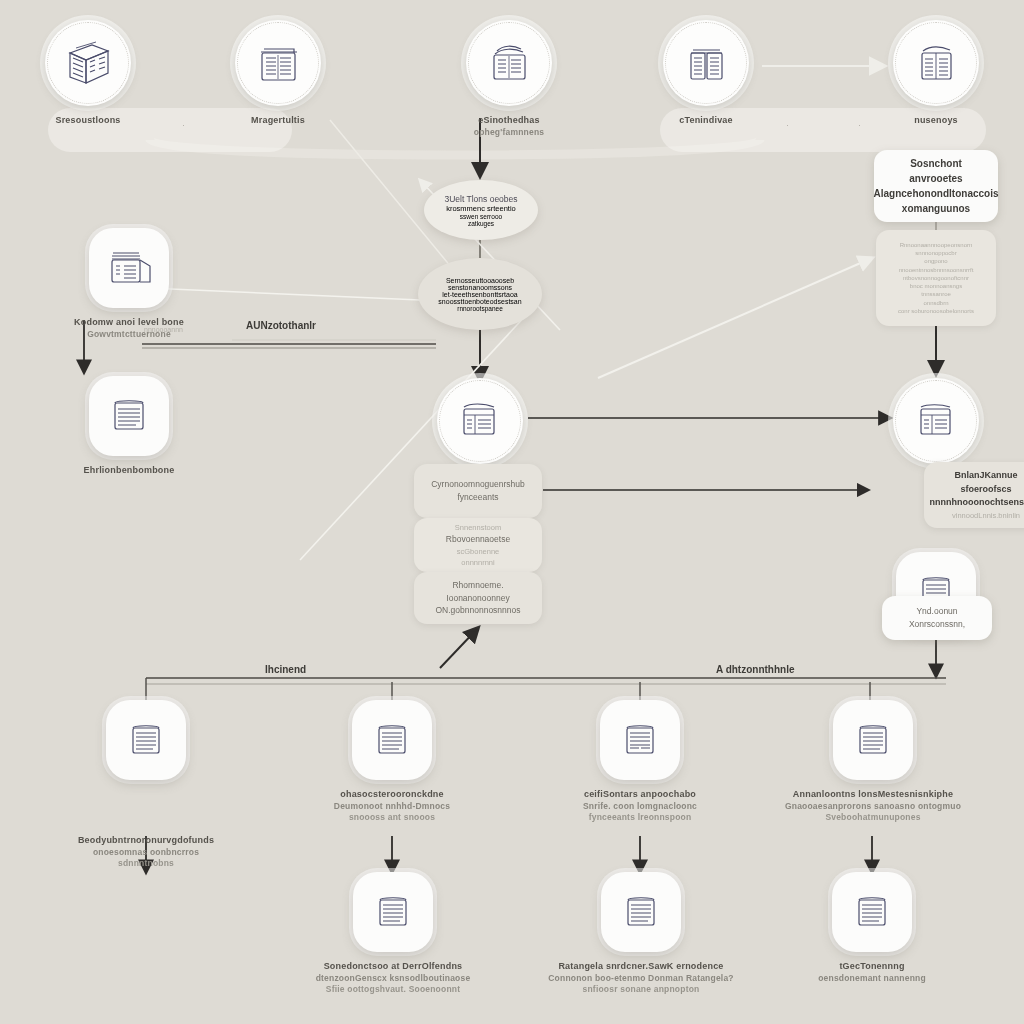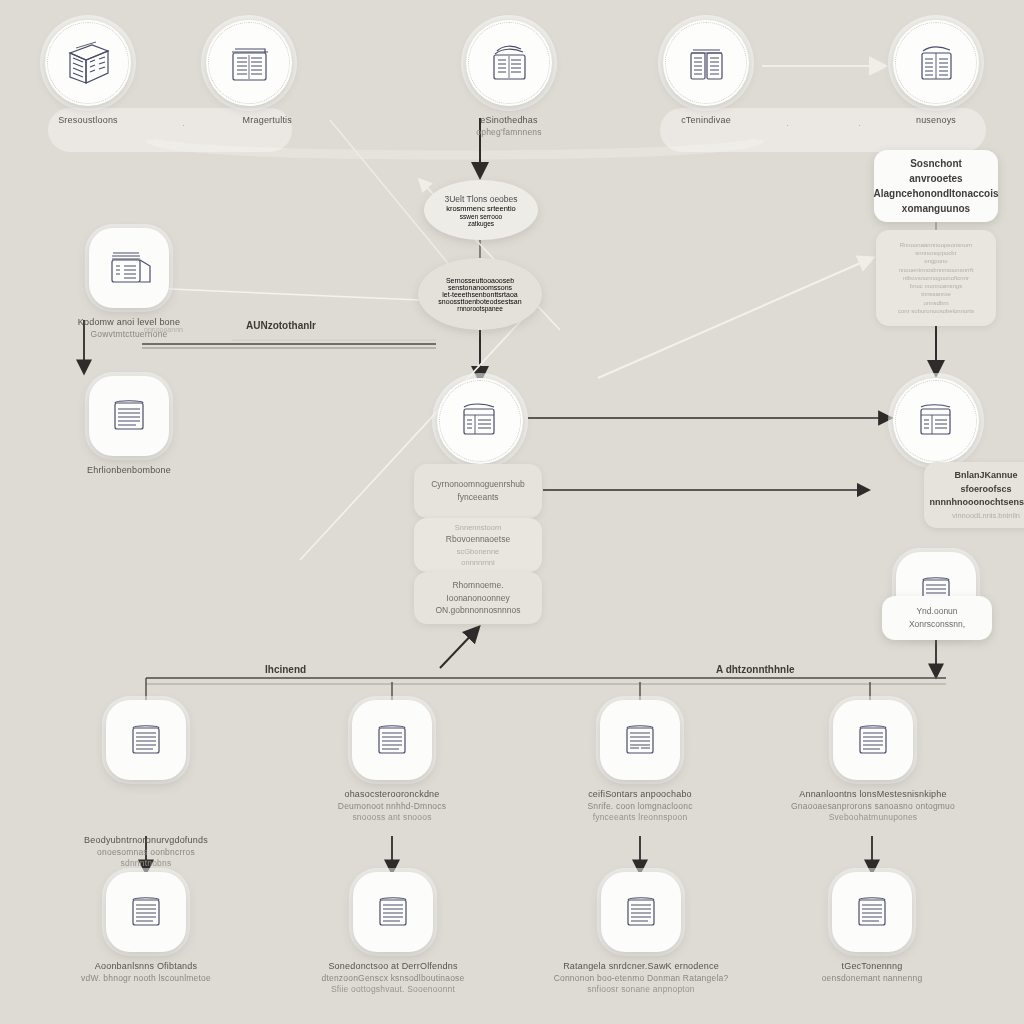--- a/index.html
+++ b/index.html
@@ -39,20 +39,21 @@
     box-shadow:0 3px 9px rgba(130,125,115,.22);
     display:flex;flex-direction:column;align-items:center;justify-content:center;
     text-align:center;padding:10px 14px;box-sizing:border-box;
   }
 
   .cap{
     margin-top:9px;text-align:center;line-height:1.32;
     color:#7b7870;font-size:8.5px;letter-spacing:.2px;
     filter:blur(.35px);
     max-width:190px;
+    font-weight:bold;
   }
   .cap .t1{color:#55524c;font-size:9px;display:block;}
   .cap .t2{color:#8a877f;display:block;}
   .cap .t3{color:#97948c;display:block;}
 
   
   .card{
     position:absolute;border-radius:13px;box-sizing:border-box;
     display:flex;flex-direction:column;align-items:center;justify-content:center;
     text-align:center;padding:9px 12px;line-height:1.5;
@@ -159,21 +160,21 @@
         </g>
       </svg>
     </div>
     <div class="cap">
       <span class="t1">Sresoustloons</span>
     </div>
   </div>
 
   <span class="dot-sep" style="left:182px;top:120px;">·</span>
 
-  <div class="node" style="left:200px;top:20px;width:92px;align-items:flex-end;">
+  <div class="node" style="left:232px;top:20px;width:92px;">
     <div class="chip-circle">
       <svg width="52" height="48" viewBox="0 0 52 48">
         <g class="ink" stroke-width="1.2">
           <path d="M12,10 L42,10 L42,14 M9,13 L45,13"></path>
           <rect x="10" y="14" width="33" height="27" rx="2"></rect>
           <path d="M14,19 L24,19 M14,23 L24,23 M14,27 L24,27 M14,31 L24,31 M14,35 L24,35"></path>
           <path d="M28,19 L39,19 M28,23 L39,23 M28,27 L39,27 M28,31 L39,31 M28,35 L39,35"></path>
           <path d="M26,16 L26,40" stroke-width=".8"></path>
         </g>
       </svg>
@@ -442,35 +443,20 @@
         </g>
       </svg>
     </div>
     <div class="cap">
       <span class="t1">Annanloontns lonsMestesnisnkiphe</span>
       <span class="t2">Gnaooaesanprorons sanoasno ontogmuo</span>
       <span class="t3">Sveboohatmunupones</span>
     </div>
   </div>
 
-  <div class="node" style="left:56px;top:872px;width:180px;">
-    <div class="chip-round">
-      <svg width="48" height="46" viewBox="0 0 48 46">
-        <g class="ink" stroke-width="1.2">
-          <path d="M11,11 C11,8 37,8 37,11"></path>
-          <rect x="11" y="11" width="26" height="25" rx="2"></rect>
-          <path d="M14,16 L34,16 M14,20 L34,20 M14,24 L34,24 M14,28 L34,28 M14,32 L31,32"></path>
-        </g>
-      </svg>
-    </div>
-    <div class="cap">
-      <span class="t1">Aoonbanlsnns Ofibtands</span>
-      <span class="t2">vdW. bhnogr nooth lscounlmetoe</span>
-    </div>
-  </div>
 
   <div class="node" style="left:300px;top:872px;width:186px;">
     <div class="chip-round">
       <svg width="48" height="46" viewBox="0 0 48 46">
         <g class="ink" stroke-width="1.2">
           <path d="M11,11 C11,8 37,8 37,11"></path>
           <rect x="11" y="11" width="26" height="25" rx="2"></rect>
           <path d="M14,16 L34,16 M14,20 L34,20 M14,24 L34,24 M14,28 L34,28 M14,32 L31,32"></path>
         </g>
       </svg>

